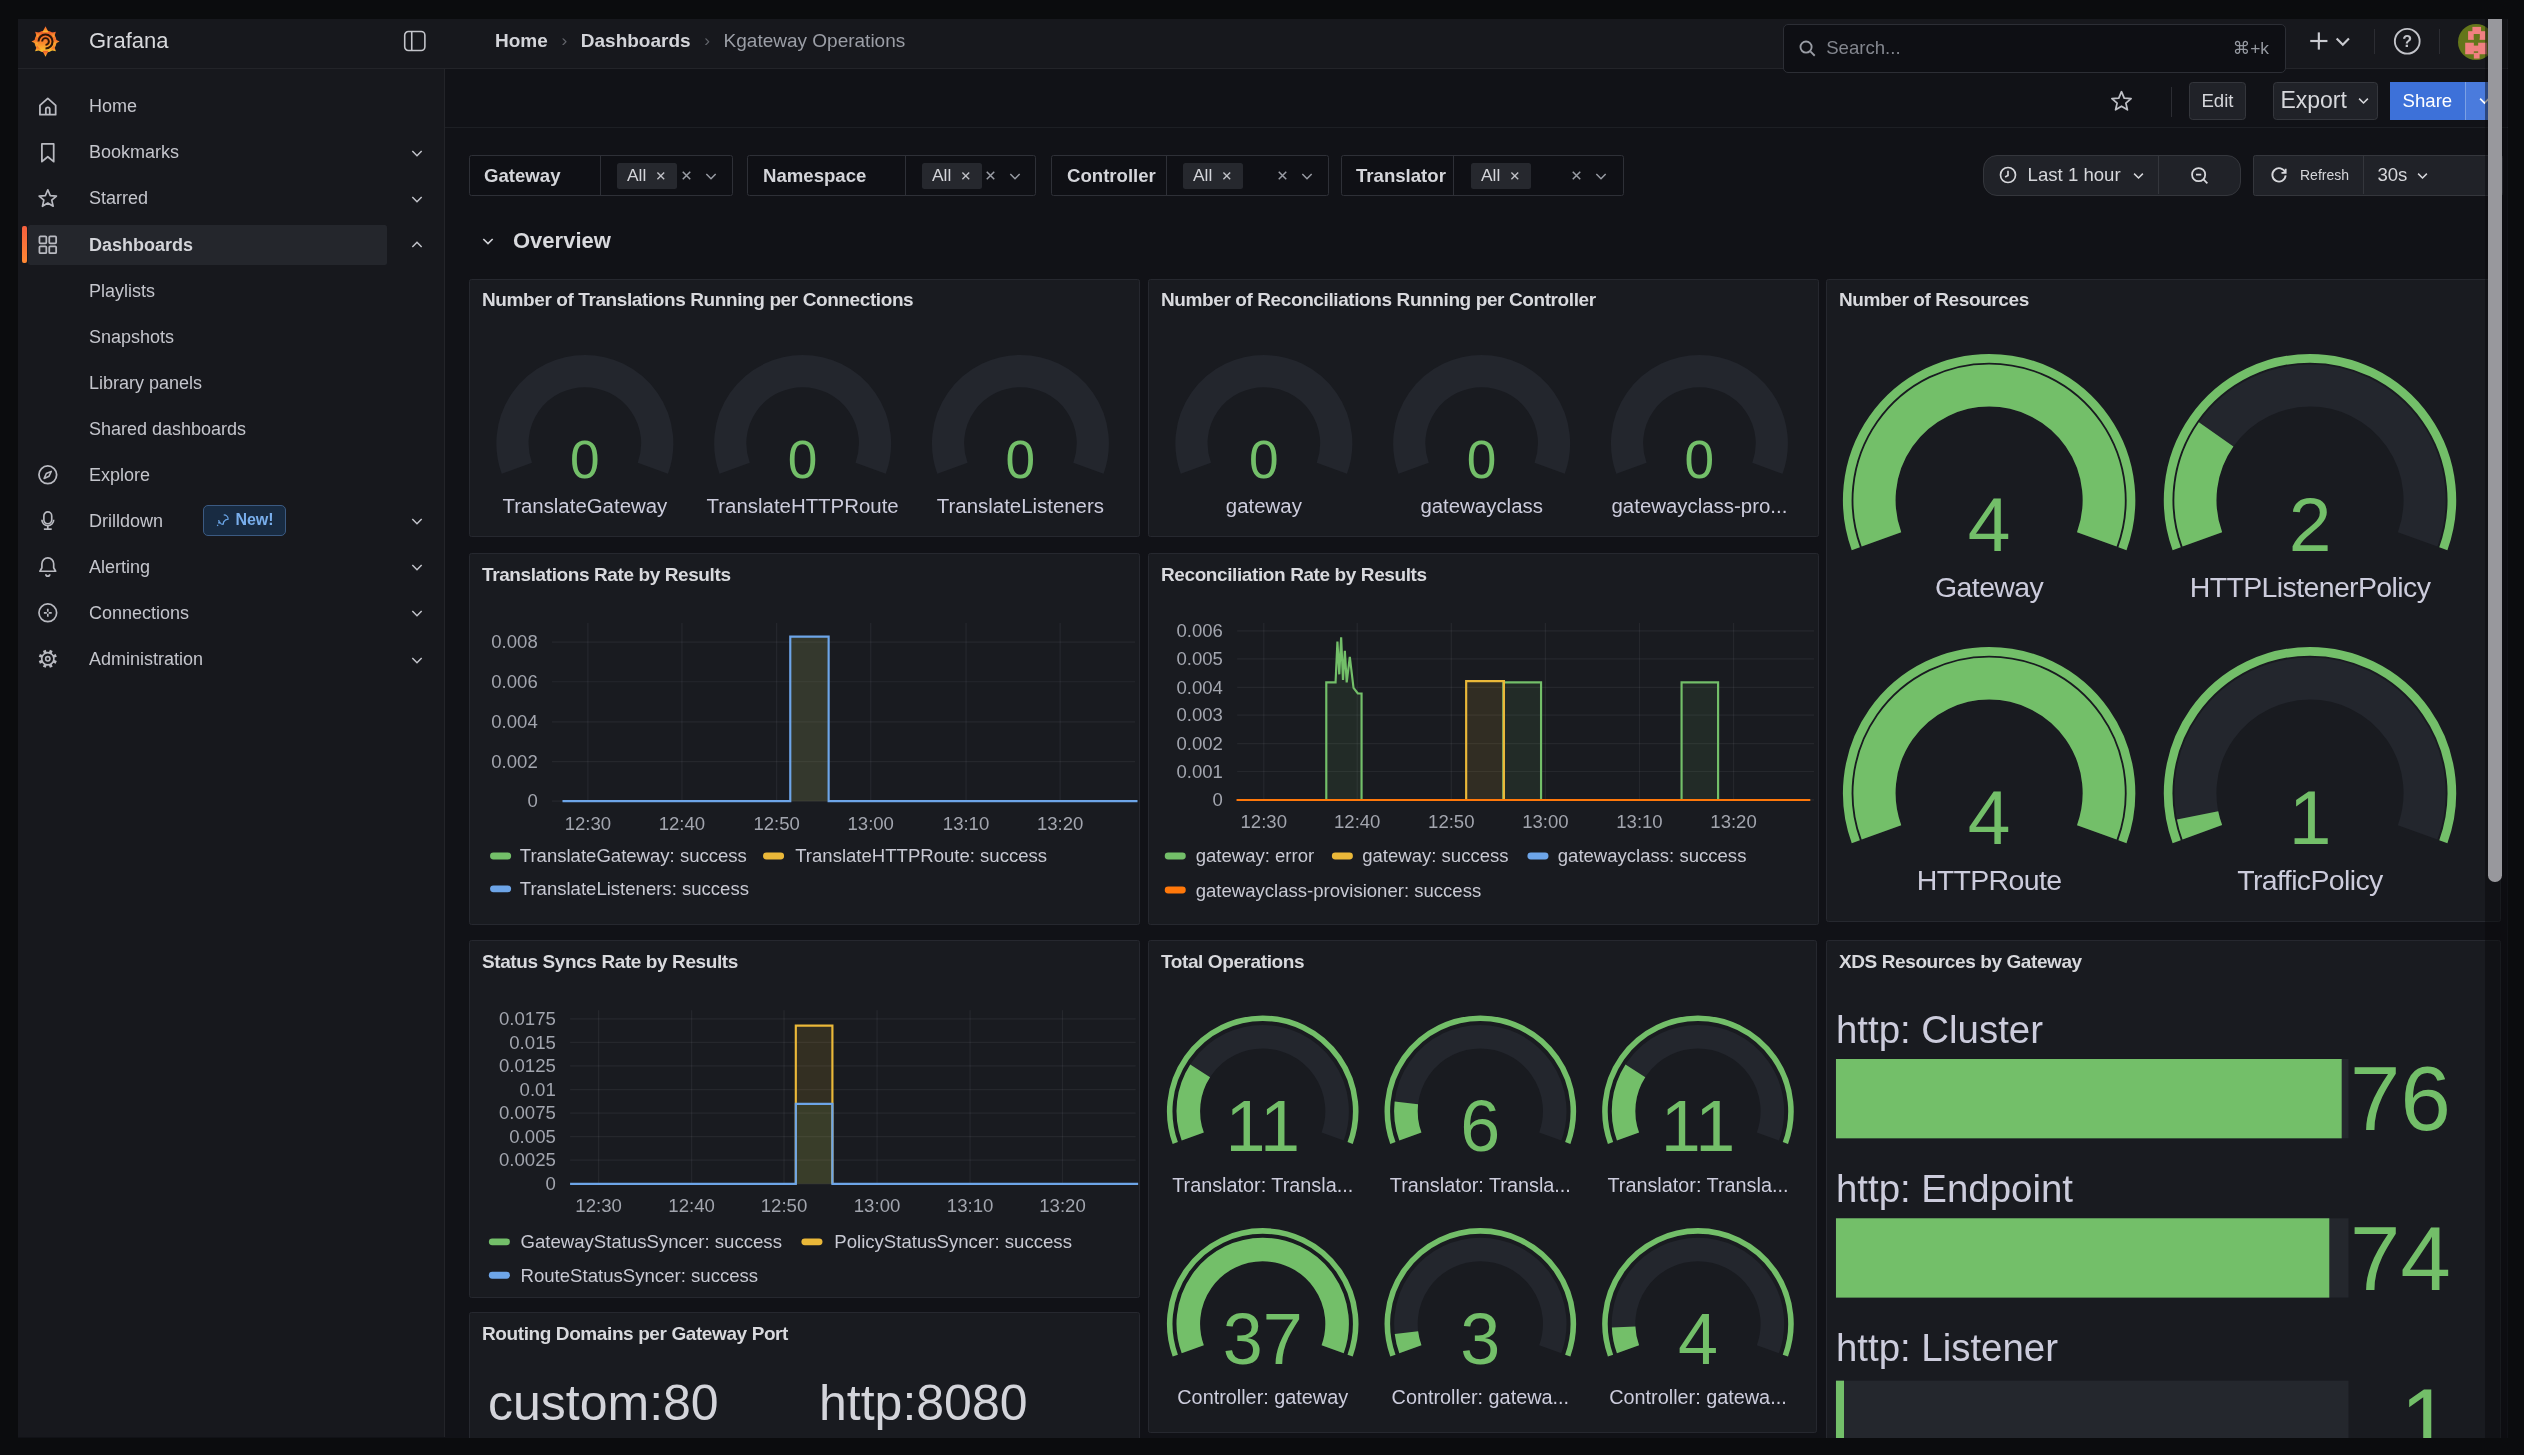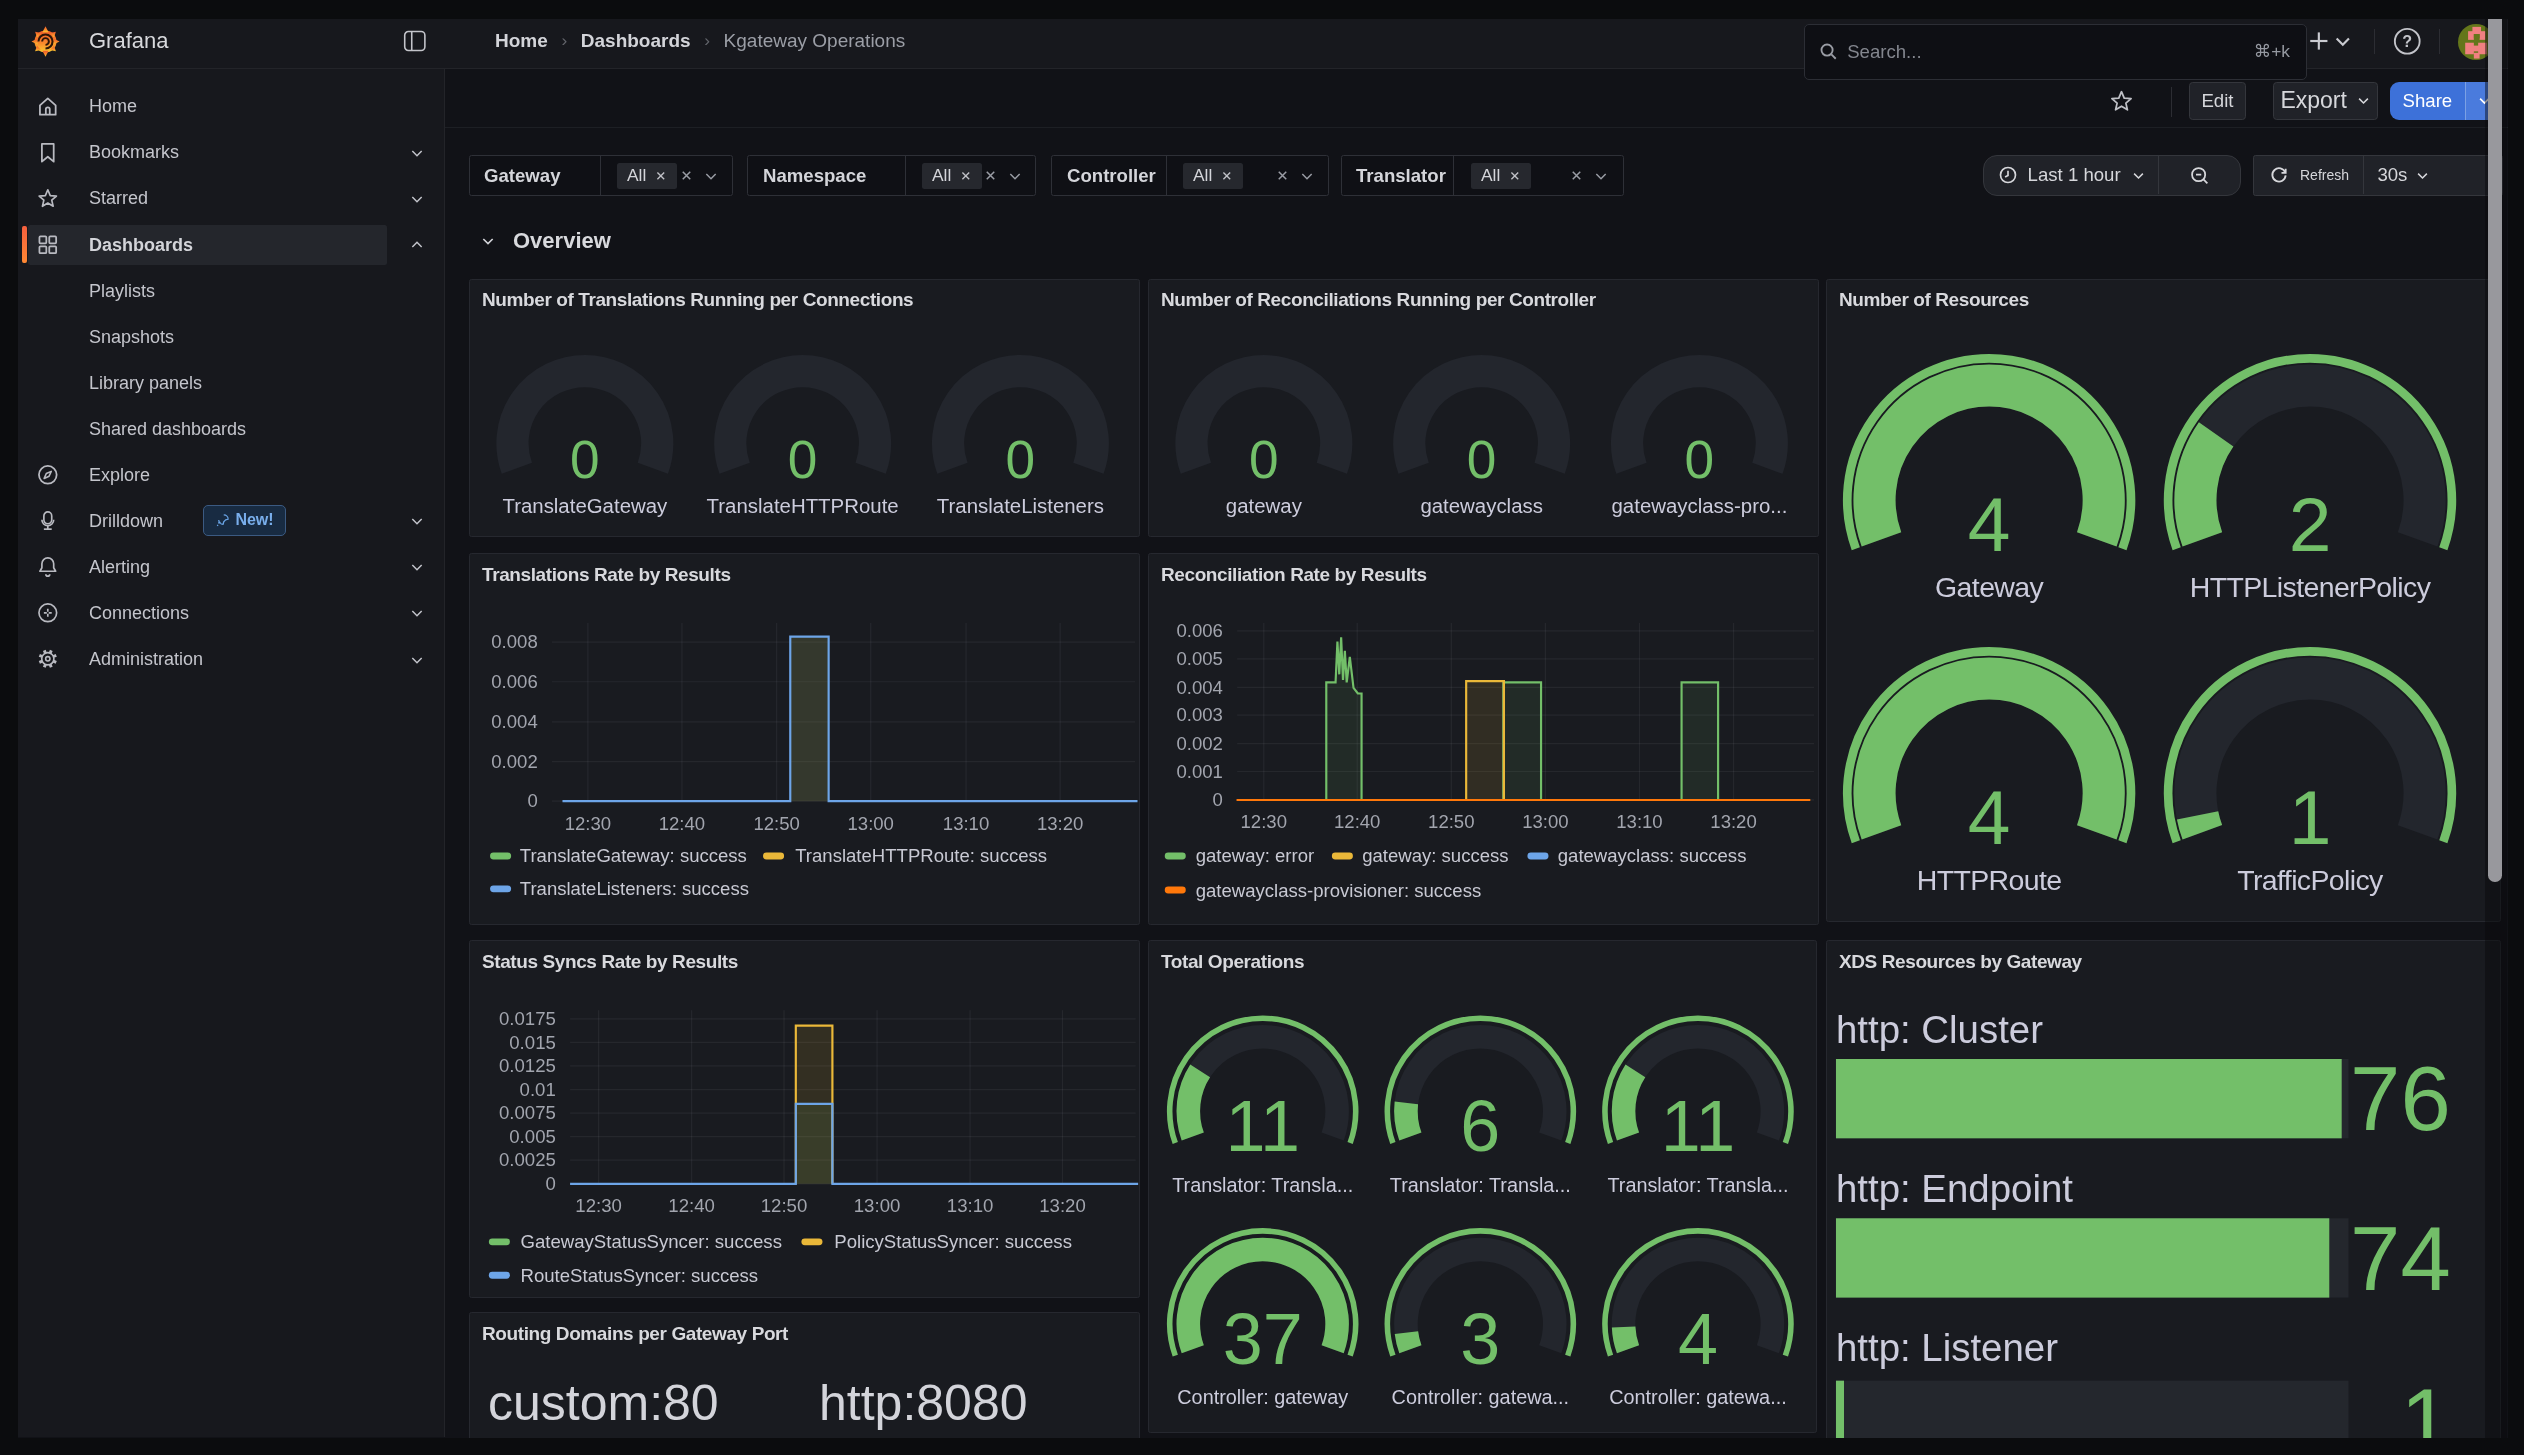--- a/index.html
+++ b/index.html
@@ -38,21 +38,21 @@
 <rect x="2.5" y="2.5" width="33" height="31" rx="6" stroke="#c3c4ca" stroke-width="2.6" fill="none"></rect>
 <line x1="14" y1="2.5" x2="14" y2="33.5" stroke="#c3c4ca" stroke-width="2.6"></line>
     </svg>
 <div class="abs" style="left:477px;top:8.7px;height:27px;display:flex;align-items:center;font-size:19px;white-space:nowrap;">
 <span style="color:#d3d4d9;font-weight:700;">Home</span>
 <span style="color:#62646b;margin:0 13.6px;font-size:17.4px;">›</span>
 <span style="color:#d3d4d9;font-weight:700;">Dashboards</span>
 <span style="color:#62646b;margin:0 13.6px;font-size:17.4px;">›</span>
 <span style="color:#9b9ea6;">Kgateway Operations</span>
 </div>
-<div class="abs" style="left:1765px;top:5px;width:503px;height:56px;background:#0e0f14;border:1.2px solid #2c2e35;border-radius:5px;display:flex;align-items:center;margin-left:21px;">
+<div class="abs" style="left:1765px;top:5px;width:503px;height:49px;background:#0e0f14;border:1.2px solid #2c2e35;border-radius:5px;display:flex;align-items:center;">
 <svg style="margin-left:13.6px" width="18.6" height="18.6" viewBox="0 0 30 30">
         <circle cx="13" cy="13" r="9" stroke="#9a9da5" stroke-width="3" fill="none"></circle>
         <line x1="20" y1="20" x2="27" y2="27" stroke="#9a9da5" stroke-width="3"></line>
       </svg>
 <span style="margin-left:10px;font-size:18.6px;color:#83868e;flex:1;">Search...</span>
 <span style="font-size:17.4px;color:#9599a1;margin-right:16px;">⌘+k</span>
 </div>
 <svg class="abs" style="left:2291px;top:12.4px" width="59" height="20" viewBox="0 0 96 32">
 <line x1="16" y1="2" x2="16" y2="30" stroke="#c9cad0" stroke-width="3.5"></line>
       <line x1="2" y1="16" x2="30" y2="16" stroke="#c9cad0" stroke-width="3.5"></line>
@@ -84,21 +84,21 @@
     </svg>
 <svg class="abs" style="left:2091px;top:70px" width="25" height="25" viewBox="0 0 24 24">
 <path d="M12 2.6 l2.6 6.1 6.6 0.55 -5 4.3 1.5 6.45 -5.7-3.45 -5.7 3.45 1.5-6.45 -5-4.3 6.6-0.55 Z" stroke="#bfc0c6" stroke-width="1.7" fill="none" stroke-linejoin="round"></path>
     </svg>
 <div class="abs" style="left:2153px;top:68px;width:1.2px;height:30px;background:#2c2d33;"></div>
 <div class="abs seg" style="left:2171px;top:63px;width:57px;height:38px;display:flex;align-items:center;justify-content:center;font-size:18.6px;font-weight:500;">Edit</div>
 <div class="abs seg" style="left:2255px;top:63px;width:105px;height:38px;display:flex;align-items:center;justify-content:center;font-size:23px;font-weight:500;">Export
 <svg style="margin-left:8.7px" width="15" height="15" viewBox="0 0 24 24">
         <path d="M5 9 l7 7 7-7" stroke="#d6d7db" stroke-width="2.5" fill="none"></path>
       </svg></div>
-<div class="abs" style="left:2372px;top:63px;width:112px;height:38px;background:#3d71d9;border-radius:9px;display:flex;align-items:center;overflow:hidden;">
+<div class="abs" style="left:2372px;top:63px;width:112px;height:38px;background:#3d71d9;border-radius:0;display:flex;align-items:center;overflow:hidden;">
 <span style="flex:1;text-align:center;font-size:18.6px;font-weight:500;color:#fff;">Share</span>
 <div style="width:1.2px;height:38px;background:#7ba0e4;"></div>
 <div style="width:36px;height:38px;display:flex;align-items:center;justify-content:center;background:#4a7bdd;">
 <svg width="15" height="15" viewBox="0 0 24 24">
           <path d="M5 9 l7 7 7-7" stroke="#fff" stroke-width="2.8" fill="none"></path>
         </svg>
       </div>
 </div>
 <div class="abs" style="left:427px;top:108px;width:2063px;height:1.2px;background:#1d1f24;"></div>
 <svg class="abs" style="left:18px;top:76px" width="23.6" height="23.6" viewBox="0 0 24 24">

